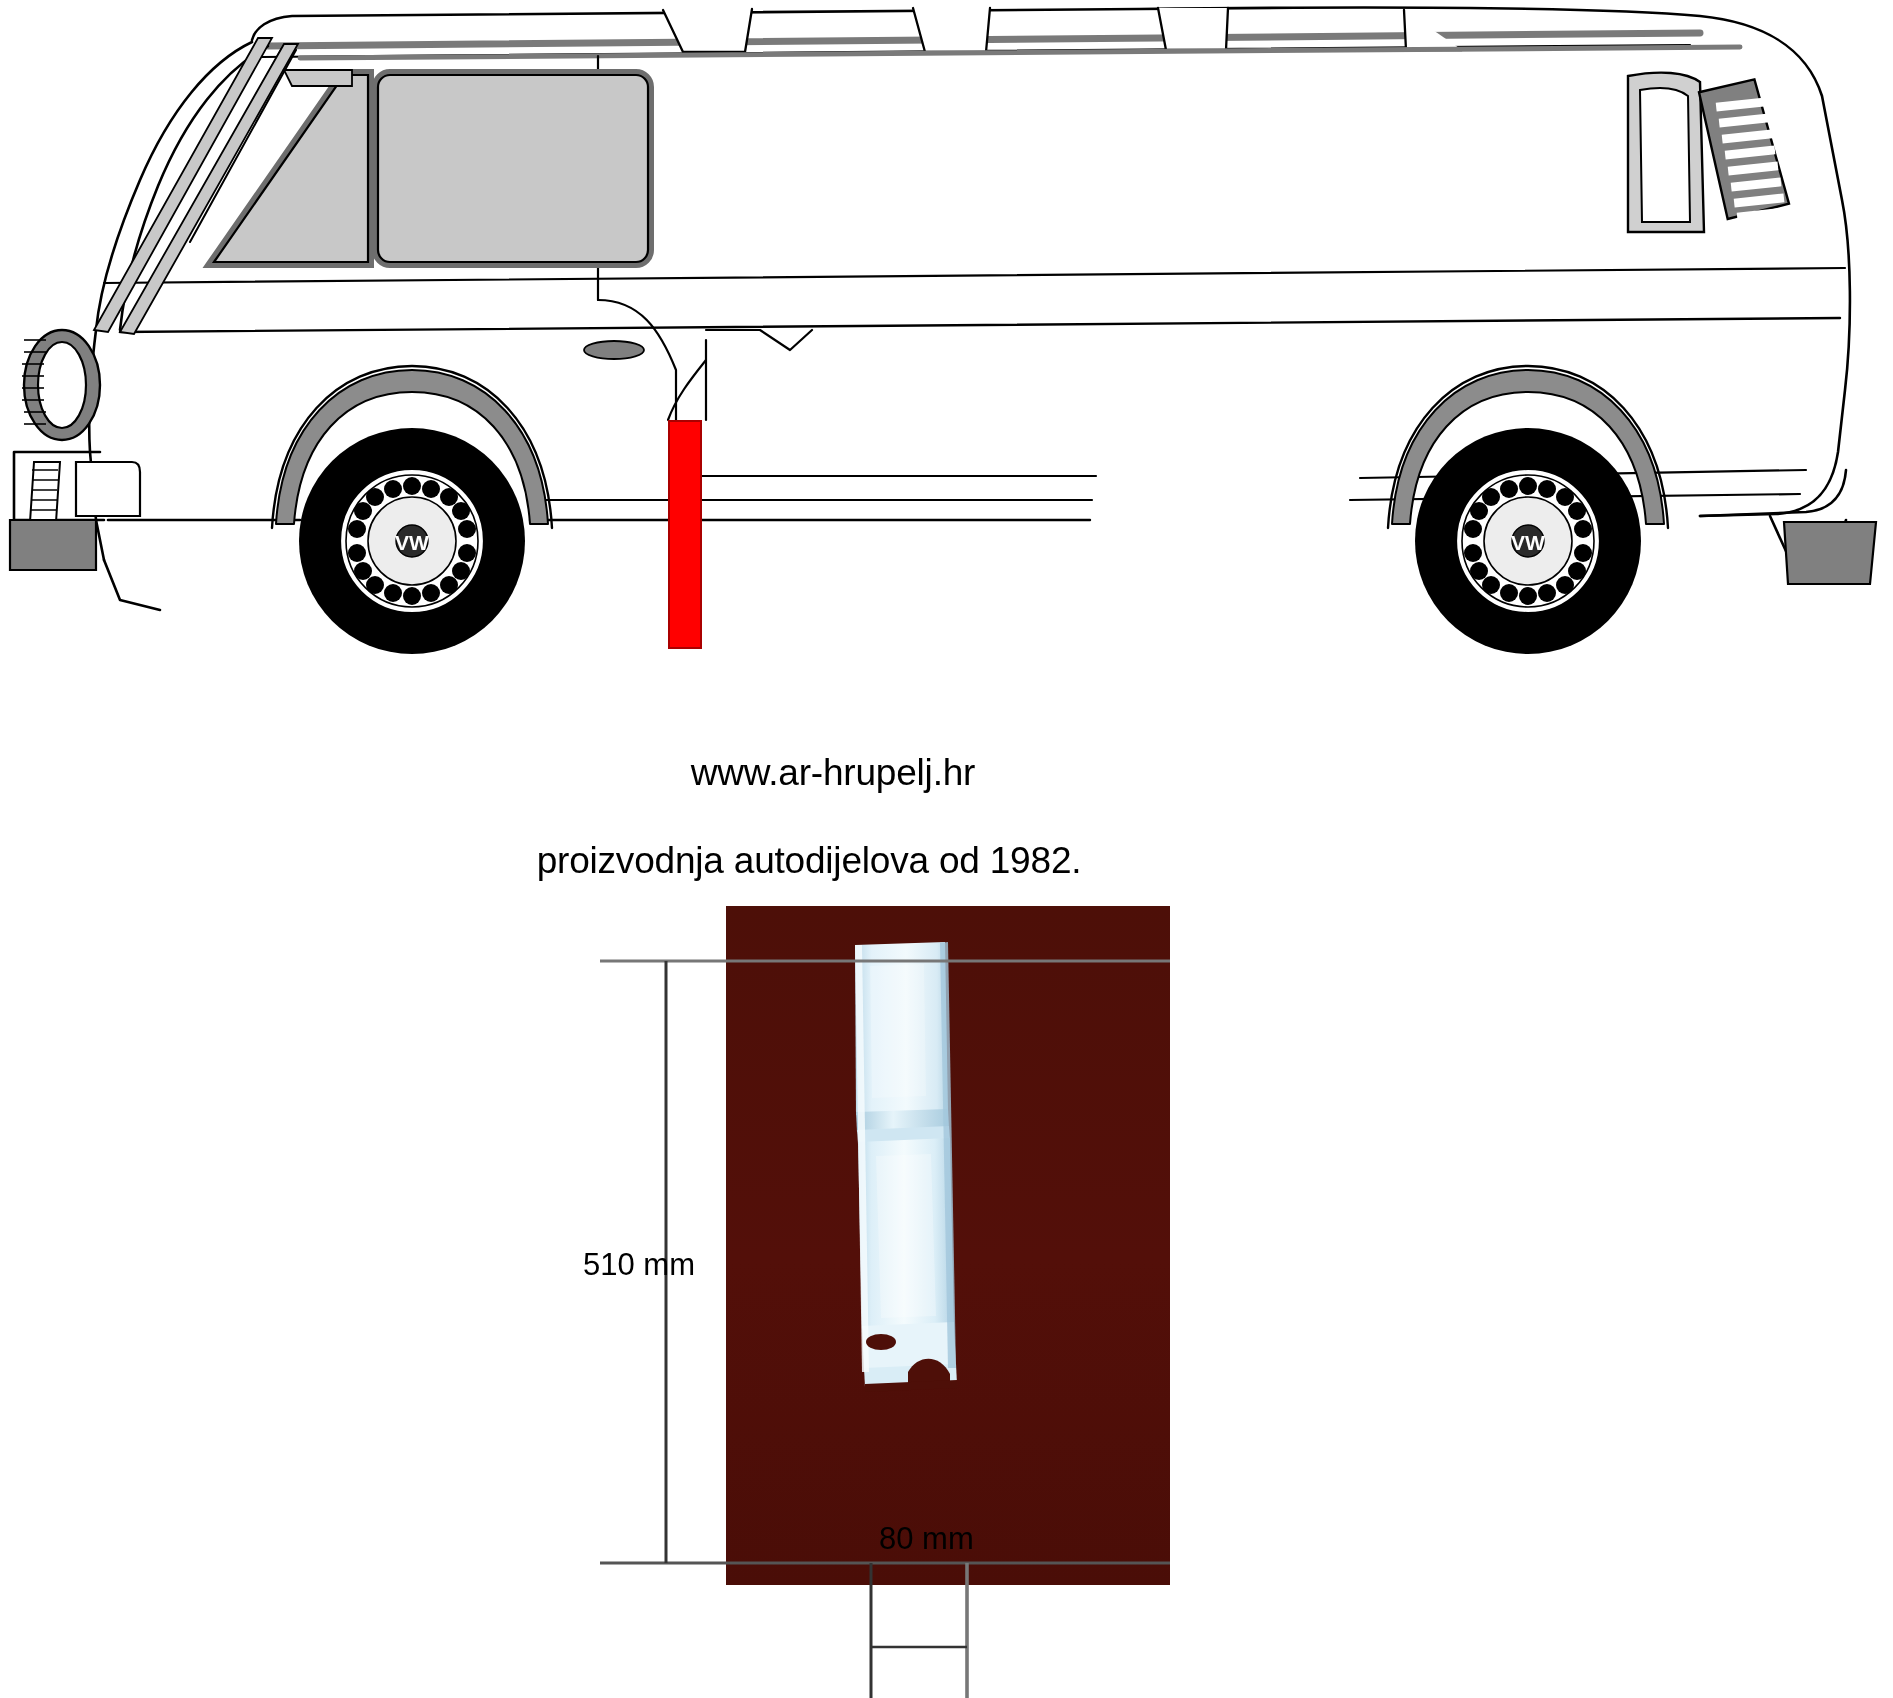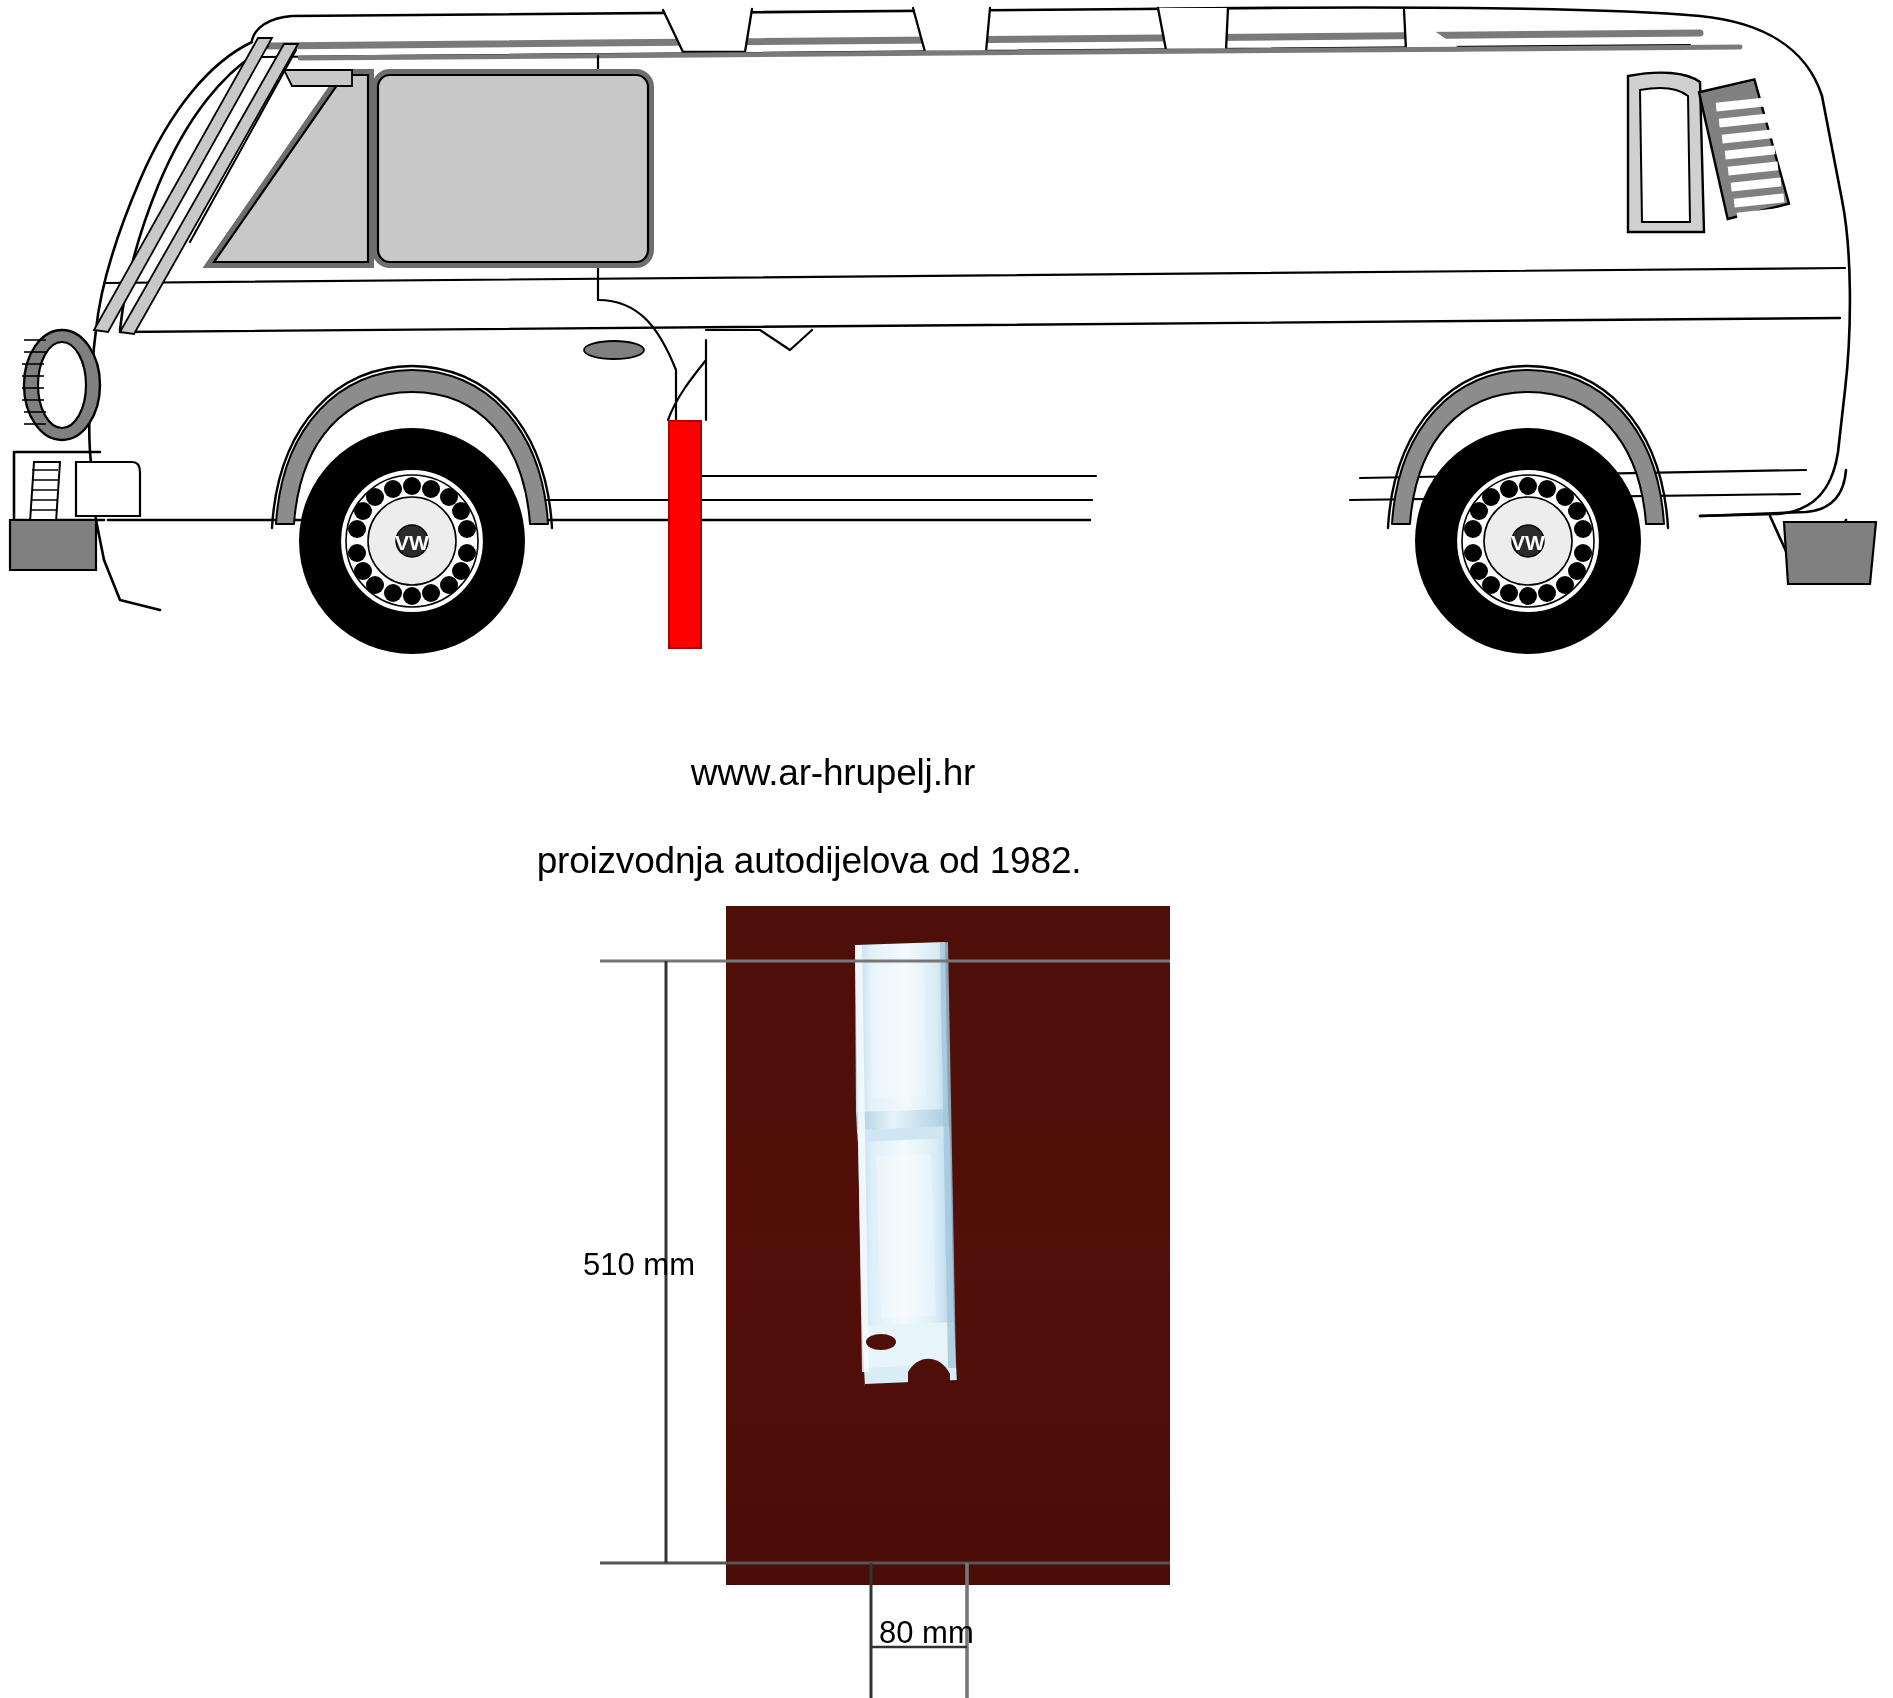--- a/index.html
+++ b/index.html
@@ -10,21 +10,21 @@
 
   .caption{position:absolute;text-align:center;width:100%;left:0;
            color:#000;font-family:"Liberation Sans", sans-serif;
            font-weight:400;letter-spacing:-0.2px;}
   #caption-line1{top:752px;font-size:37px;margin-left:24px;}
   #caption-line2{top:840px;font-size:37px;}
 
   .dim-label{position:absolute;color:#000;font-size:31px;
              font-family:"Liberation Sans", sans-serif;white-space:nowrap;}
   #dim-height-label{left:535px;top:1247px;margin-left:48px;}
-  #dim-width-label{left:879px;top:1615px;}
+  #dim-width-label{left:879px;top:1521px;}
 
   #photo{position:absolute;left:726px;top:906px;width:444px;height:679px;
          background:#4e0f08;overflow:hidden;}
   .photo-tint{position:absolute;left:0;top:0;width:100%;height:100%;
               background:linear-gradient(180deg,#4d0f08 0%,#530f09 52%,#4a0d07 100%);}
 </style>
 </head>
 <body>
 
 <div id="stage">

